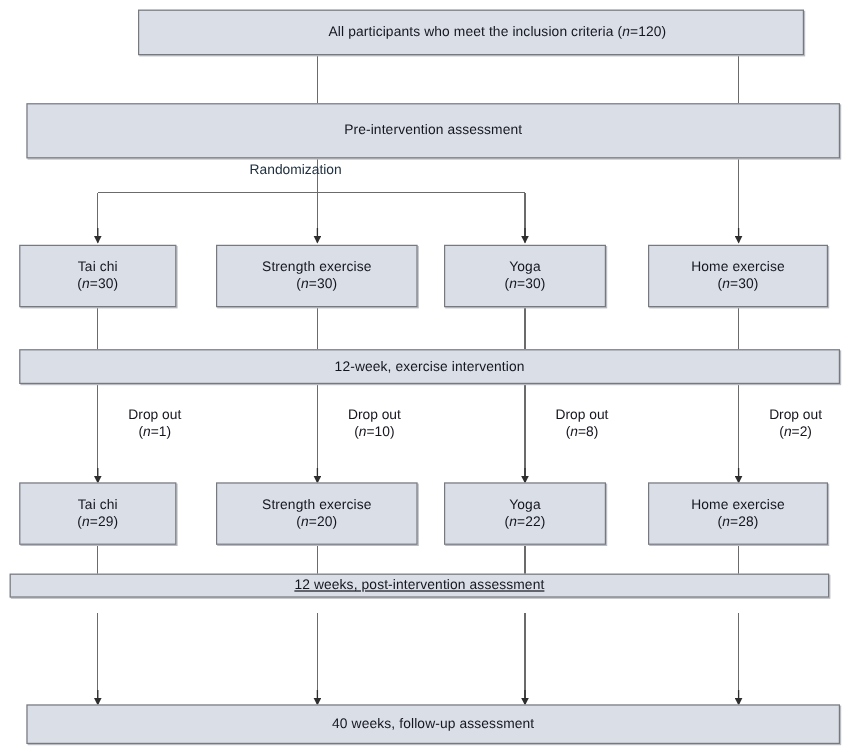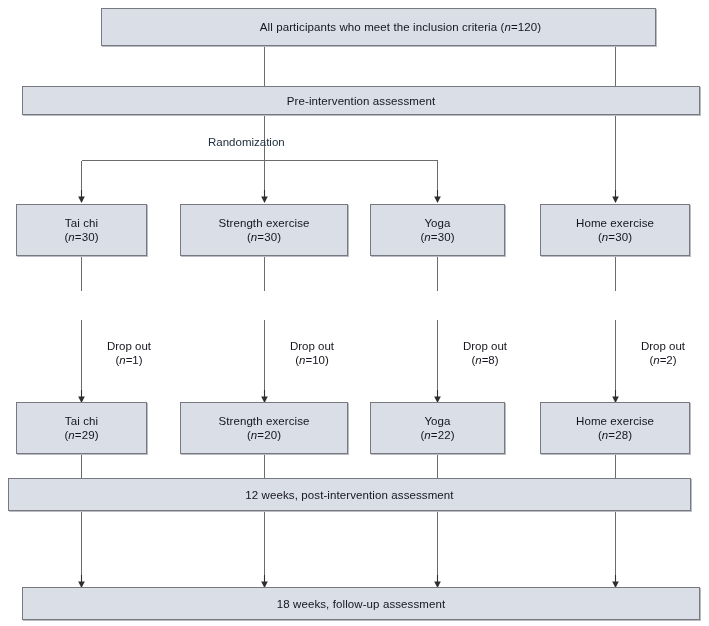--- a/index.html
+++ b/index.html
@@ -116,25 +116,25 @@
       <line x1="264.5" y1="390" x2="264.5" y2="402"></line>
       <line x1="437.5" y1="390" x2="437.5" y2="402"></line>
       <line x1="615.5" y1="390" x2="615.5" y2="402"></line>
       <line x1="81.5" y1="575" x2="81.5" y2="587"></line>
       <line x1="264.5" y1="575" x2="264.5" y2="587"></line>
       <line x1="437.5" y1="575" x2="437.5" y2="587"></line>
       <line x1="615.5" y1="575" x2="615.5" y2="587"></line>
     </g>
   </svg>
 
-  <div class="node" style="left:101px; top:8px; width:555px; height:38px;padding-left:44px;">
+  <div class="node" style="left:115px; top:8px; width:555px; height:38px;padding-left:44px;">
     <span class="ln">All participants who meet the inclusion criteria (<i class="it">n</i>=120)</span>
   </div>
 
-  <div class="node" style="left:22px; top:86px; width:678px; height:29px;">
+  <div class="node" style="left:22px; top:86px; width:678px; height:46px;">
     <span class="ln">Pre-intervention assessment</span>
   </div>
 
   <div class="label-randomization" style="left:208px; top:135px;">Randomization</div>
 
   <div class="node" style="left:16px; top:204px; width:131px; height:52px;">
     <span class="ln">Tai chi</span>
     <span class="ln">(<i class="it">n</i>=30)</span>
   </div>
   <div class="node" style="left:180px; top:204px; width:168px; height:52px;">
@@ -143,20 +143,23 @@
   </div>
   <div class="node" style="left:370px; top:204px; width:135px; height:52px;">
     <span class="ln">Yoga</span>
     <span class="ln">(<i class="it">n</i>=30)</span>
   </div>
   <div class="node" style="left:540px; top:204px; width:150px; height:52px;">
     <span class="ln">Home exercise</span>
     <span class="ln">(<i class="it">n</i>=30)</span>
   </div>
 
+  <div class="node" style="left:16px; top:291px; width:684px; height:29px;">
+    <span class="ln">12-week, exercise intervention</span>
+  </div>
 
   <div class="freetext" style="left:89px; top:339px; width:80px; text-align:center;">
     <span class="ln">Drop out</span>
     <span class="ln">(<i class="it">n</i>=1)</span>
   </div>
   <div class="freetext" style="left:272px; top:339px; width:80px; text-align:center;">
     <span class="ln">Drop out</span>
     <span class="ln">(<i class="it">n</i>=10)</span>
   </div>
   <div class="freetext" style="left:445px; top:339px; width:80px; text-align:center;">
@@ -178,21 +181,21 @@
   </div>
   <div class="node" style="left:370px; top:402px; width:135px; height:52px;">
     <span class="ln">Yoga</span>
     <span class="ln">(<i class="it">n</i>=22)</span>
   </div>
   <div class="node" style="left:540px; top:402px; width:150px; height:52px;">
     <span class="ln">Home exercise</span>
     <span class="ln">(<i class="it">n</i>=28)</span>
   </div>
 
-  <div class="node" style="left:8px; top:478px; width:683px; height:33px;">
+  <div class="node" style="left:8px; top:478px; width:683px; height:20px;text-decoration:underline;">
     <span class="ln">12 weeks, post-intervention assessment</span>
   </div>
 
   <div class="node" style="left:22px; top:587px; width:678px; height:33px;">
-    <span class="ln">18 weeks, follow-up assessment</span>
+    <span class="ln">40 weeks, follow-up assessment</span>
   </div>
 
 </div>
 
 </body></html>

